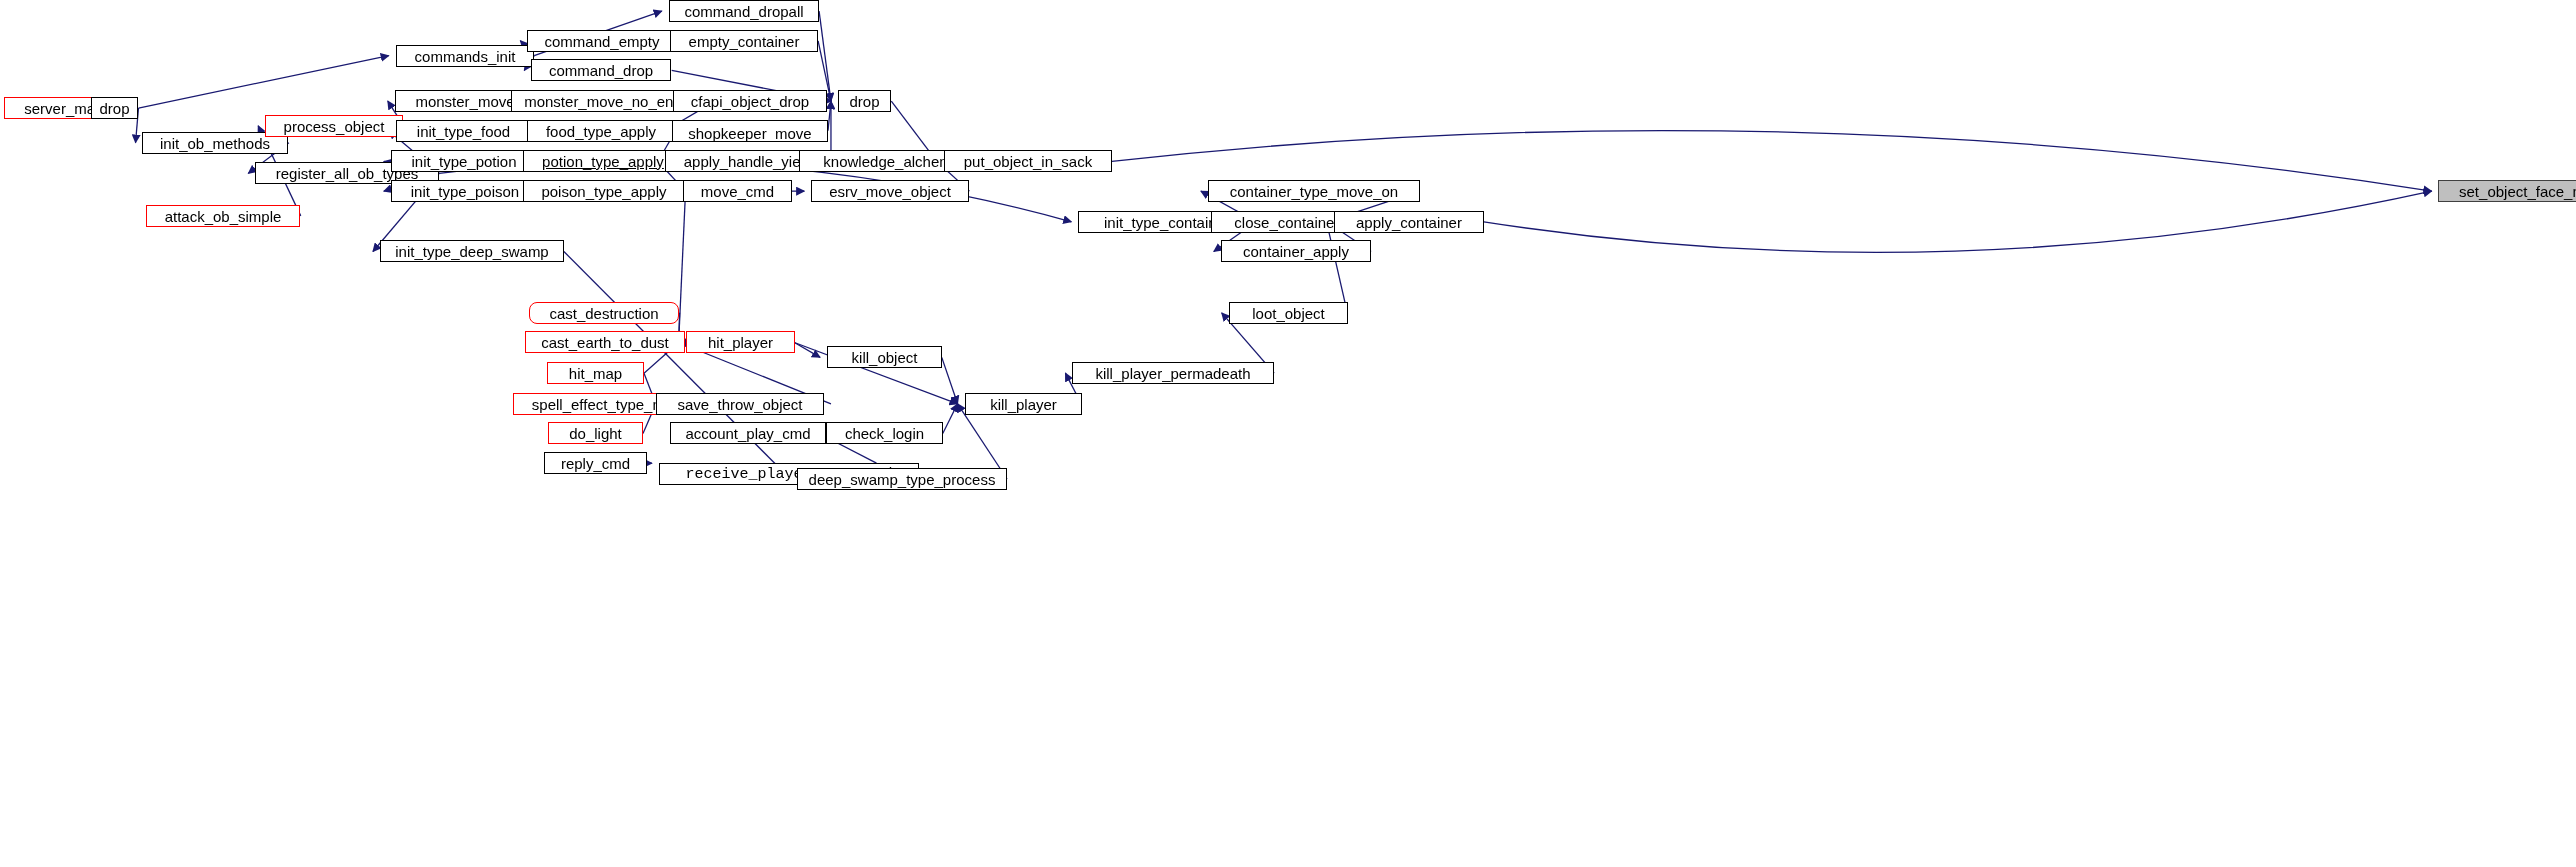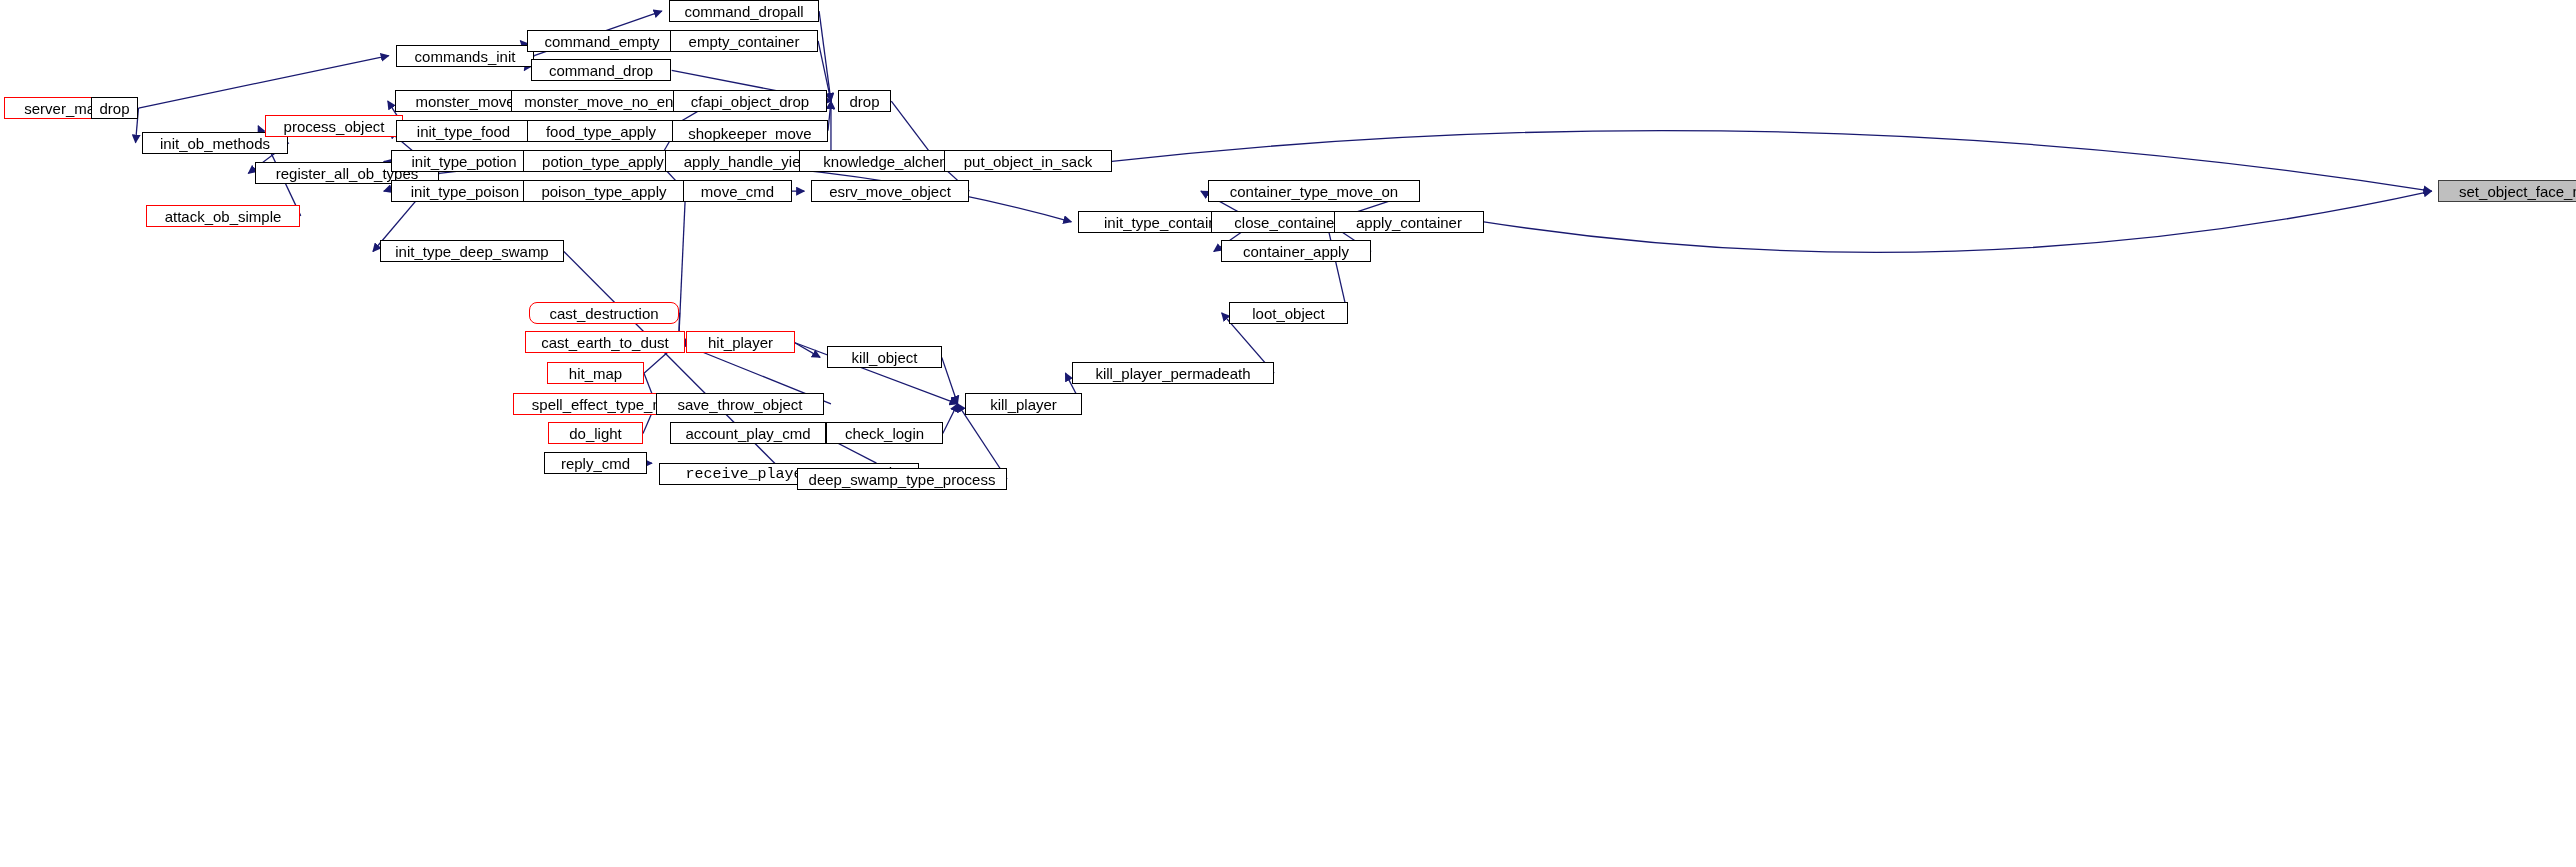--- a/index.html
+++ b/index.html
@@ -159,21 +159,21 @@
       </div>
       <div class="gnode" style="left: 396px; top: 120px; width: 135px; height: 22px;">
         <span>init_type_food</span>
       </div>
       <div class="gnode" style="left: 527px; top: 120px; width: 148px; height: 22px;">
         <span>food_type_apply</span>
       </div>
       <div class="gnode" style="left: 391px; top: 150px; width: 146px; height: 22px;">
         <span>init_type_potion</span>
       </div>
-      <div class="gnode" style="left: 523px; top: 150px; width: 160px; height: 22px;">
+      <div class="gnode" style="left: 523px; top: 150px; width: 160px; height: 22px; text-decoration: underline;">
         <span>potion_type_apply</span>
       </div>
       <div class="gnode" style="left: 391px; top: 180px; width: 148px; height: 22px; justify-content: center;">
         <span>init_type_poison</span>
       </div>
       <div class="gnode" style="left: 523px; top: 180px; width: 162px; height: 22px; text-align: right;">
         <span>poison_type_apply</span>
       </div>
       <div class="gnode" style="left: 673px; top: 90px; width: 154px; height: 22px;">
         <span>cfapi_object_drop</span>

